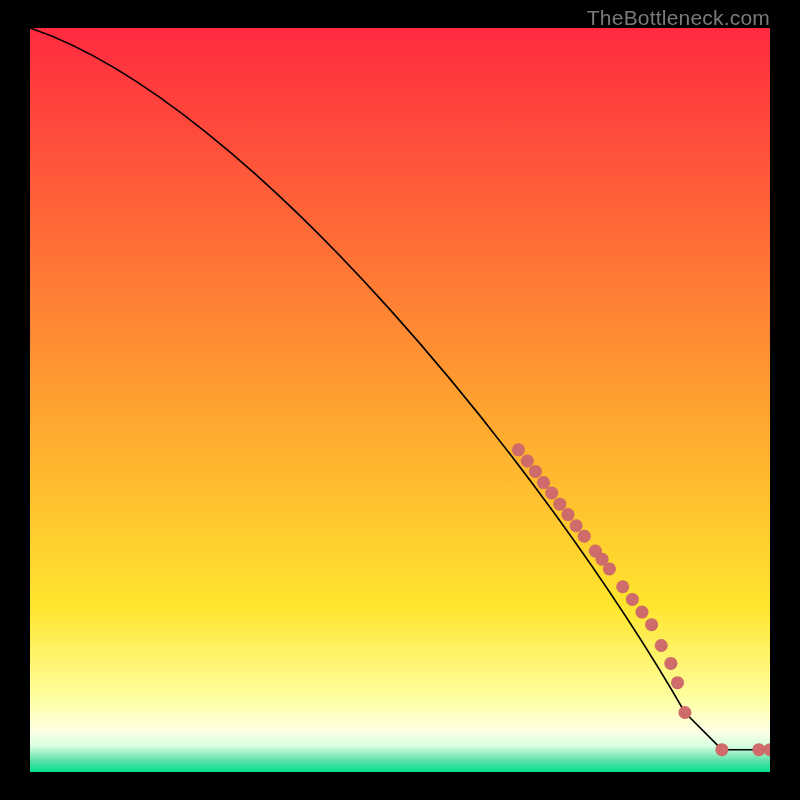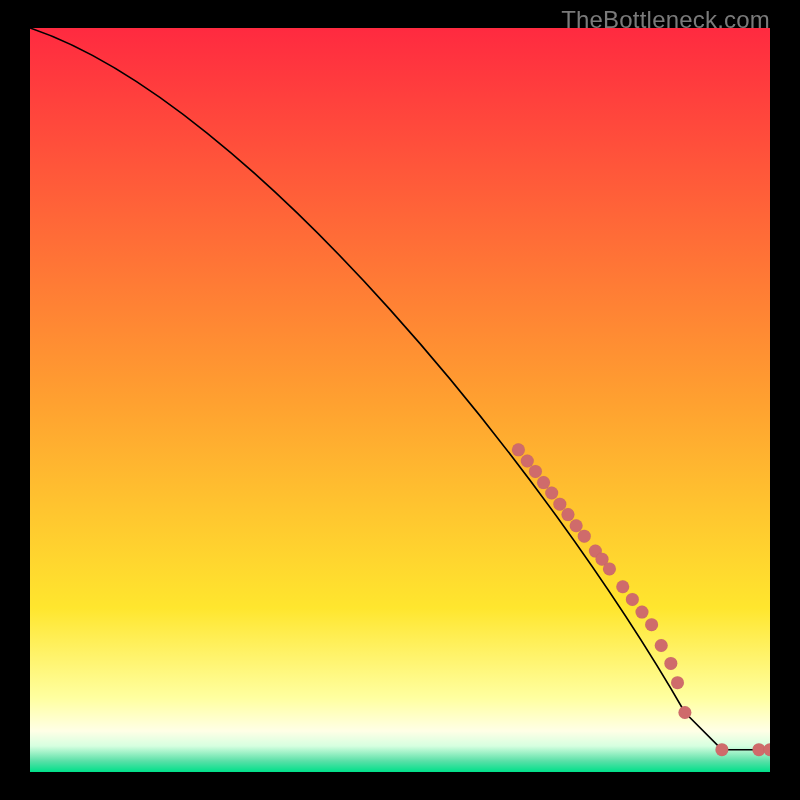--- a/index.html
+++ b/index.html
@@ -31,21 +31,21 @@
   }
   .gradient .band {
     position: absolute;
     left: 0; right: 0;
   }
   .watermark {
     position: absolute;
     top: 6px;
     right: 30px;
     color: #7a7a7a;
-    font-size: 24px;
+    font-size: 21px;
     font-weight: 500;
     letter-spacing: 0.2px;
     user-select: none;
   }
   svg.overlay {
     position: absolute;
     left: 0; top: 0;
     width: 740px;
     height: 744px;
   }

